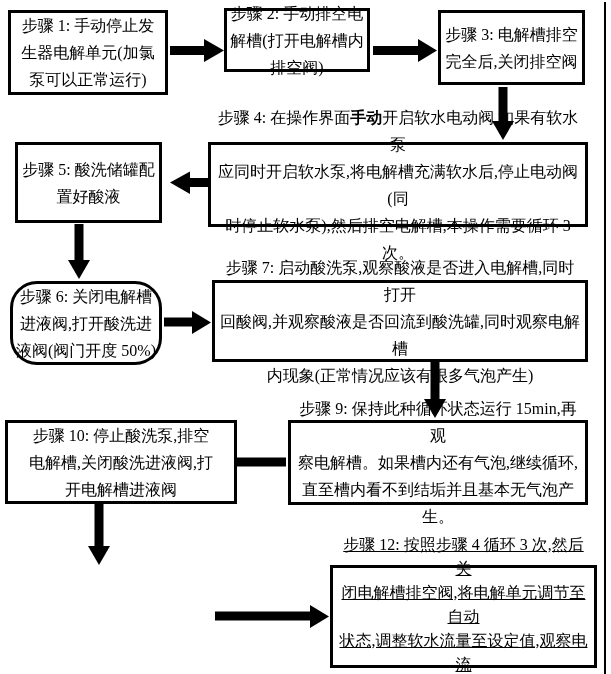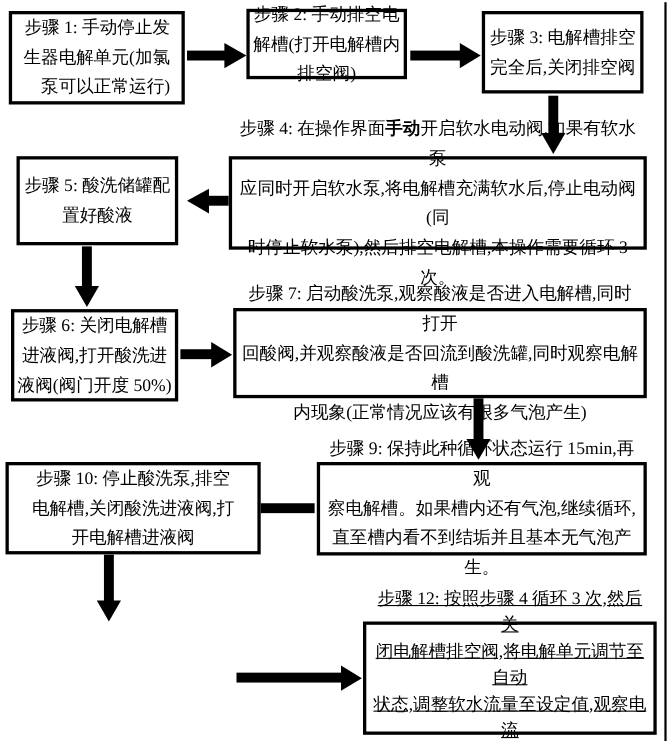--- a/index.html
+++ b/index.html
@@ -76,21 +76,21 @@
         <polygon points="88,546 110,546 99,565"></polygon>
       </g>
 
       <g>
         <rect x="215" y="611.5" width="97" height="9"></rect>
         <polygon points="310,605 329,616.5 310,628"></polygon>
       </g>
     </g>
   </svg>
 
-  <div class="box" style="left:8px;   top:10px;  width:160px; height:85px;text-align:right;">
+  <div class="box" style="left:8px;   top:10px;  width:160px; height:85px;">
     <span>步骤 1: 手动停止发
 生器电解单元(加氯
 泵可以正常运行)</span>
   </div>
 
   <div class="box" style="left:224px; top:8px;   width:146px; height:64px;">
     <span>步骤 2: 手动排空电
 解槽(打开电解槽内
 排空阀)</span>
   </div>
@@ -104,21 +104,21 @@
     <span><span>步骤 4: 在操作界面</span><b>手动</b><span>开启软水电动阀,如果有软水泵
 应同时开启软水泵,将电解槽充满软水后,停止电动阀(同
 时停止软水泵),然后排空电解槽,本操作需要循环 3 次。</span></span>
   </div>
 
   <div class="box" style="left:15px;  top:142px; width:147px; height:81px;">
     <span>步骤 5: 酸洗储罐配
 置好酸液</span>
   </div>
 
-  <div class="box" style="left:10px;  top:281px; width:152px; height:84px;">
+  <div class="box" style="left:10px;  top:281px; width:152px; height:84px;border-radius:27px;">
     <span>步骤 6: 关闭电解槽
 进液阀,打开酸洗进
 液阀(阀门开度 50%)</span>
   </div>
 
   <div class="box" style="left:212px; top:280px; width:376px; height:82px;">
     <span>步骤 7: 启动酸洗泵,观察酸液是否进入电解槽,同时打开
 回酸阀,并观察酸液是否回流到酸洗罐,同时观察电解槽
 内现象(正常情况应该有很多气泡产生)</span>
   </div>

